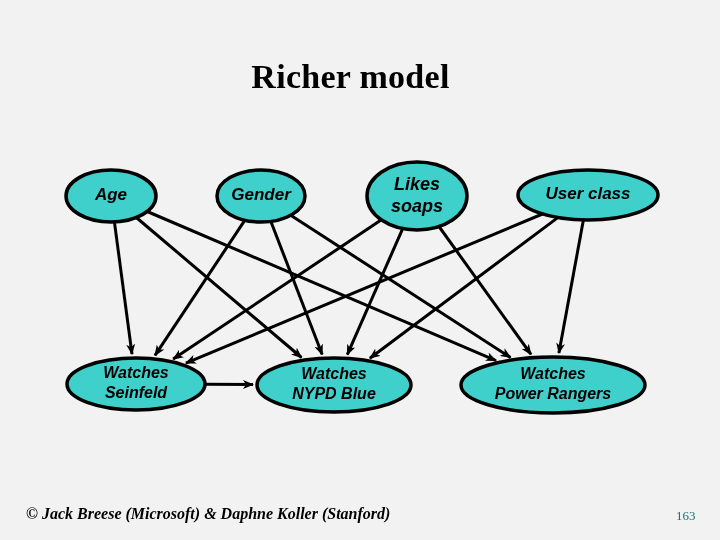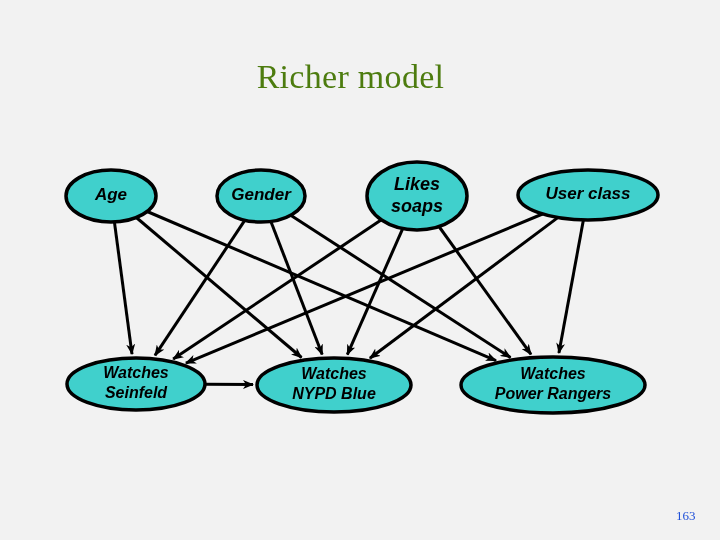--- a/index.html
+++ b/index.html
@@ -21,22 +21,22 @@
     height: 540px;
   }
   #slide-title {
     position: absolute;
     left: 0;
     top: 58px;
     width: 701px;
     text-align: center;
     font-family: "Liberation Serif", serif;
     font-size: 34px;
-    font-weight: normal;
-    color: #4d7c0f;
+    font-weight: bold;
+    color: #000000;
     letter-spacing: 0.3px;
   }
   #diagram {
     position: absolute;
     left: 0;
     top: 0;
     width: 572px;
     height: 470px;
   }
   #diagram svg {
@@ -72,21 +72,21 @@
     font-size: 16px;
     color: #000000;
     white-space: nowrap;
   }
   #page-number {
     position: absolute;
     left: 676px;
     top: 508px;
     font-family: "Liberation Serif", serif;
     font-size: 13px;
-    color: #1d4ed8;
+    color: #0f766e;
   }
 </style>
 </head>
 <body>
 
 <div id="slide">
 
   <div id="slide-title">Richer model</div>
 
   <div id="diagram">
@@ -141,15 +141,16 @@
           </g>
           <g>
             <ellipse cx="553" cy="385" rx="92" ry="28" class="node-ellipse"></ellipse>
             <text x="553" y="375" class="node-label" font-size="16">Watches</text>
             <text x="553" y="395" class="node-label" font-size="16">Power Rangers</text>
           </g>
         </g>
     </svg>
   </div>
 
+  <div id="footer-credit">© Jack Breese (Microsoft) &amp; Daphne Koller (Stanford)</div>
   <div id="page-number">163</div>
 
 </div>
 
 </body></html>

